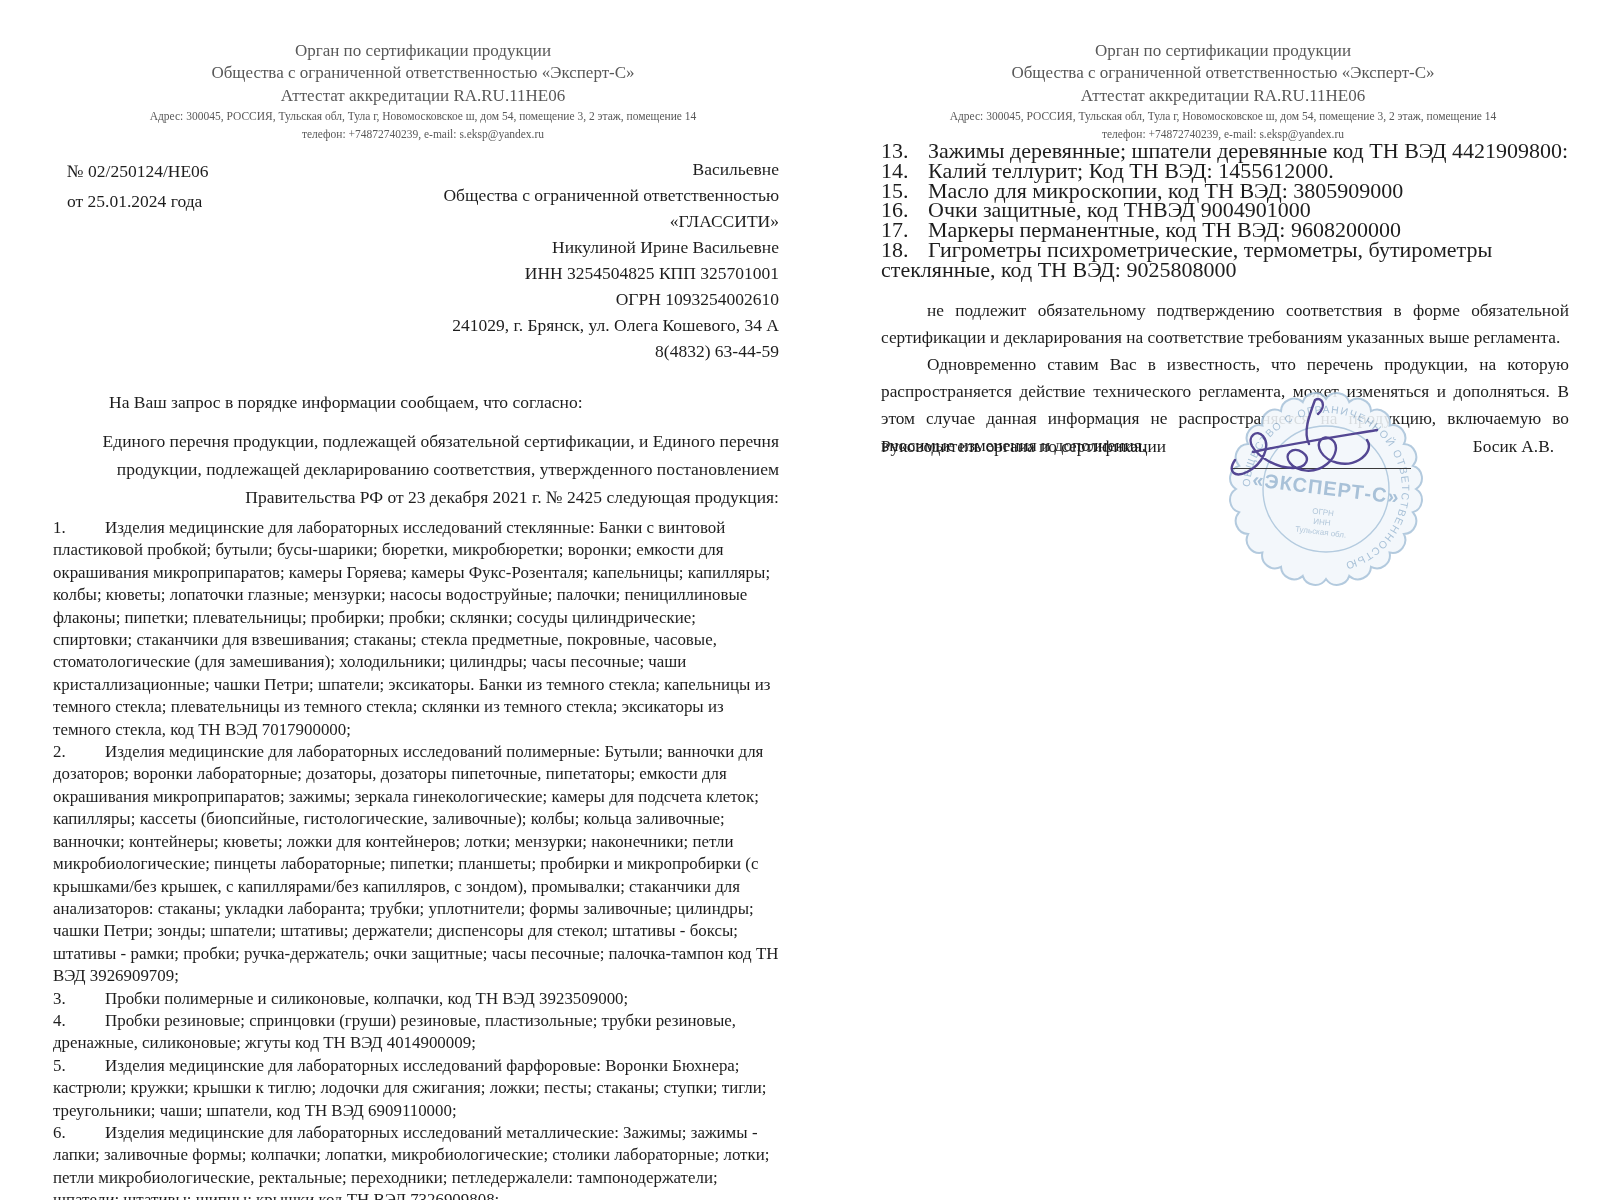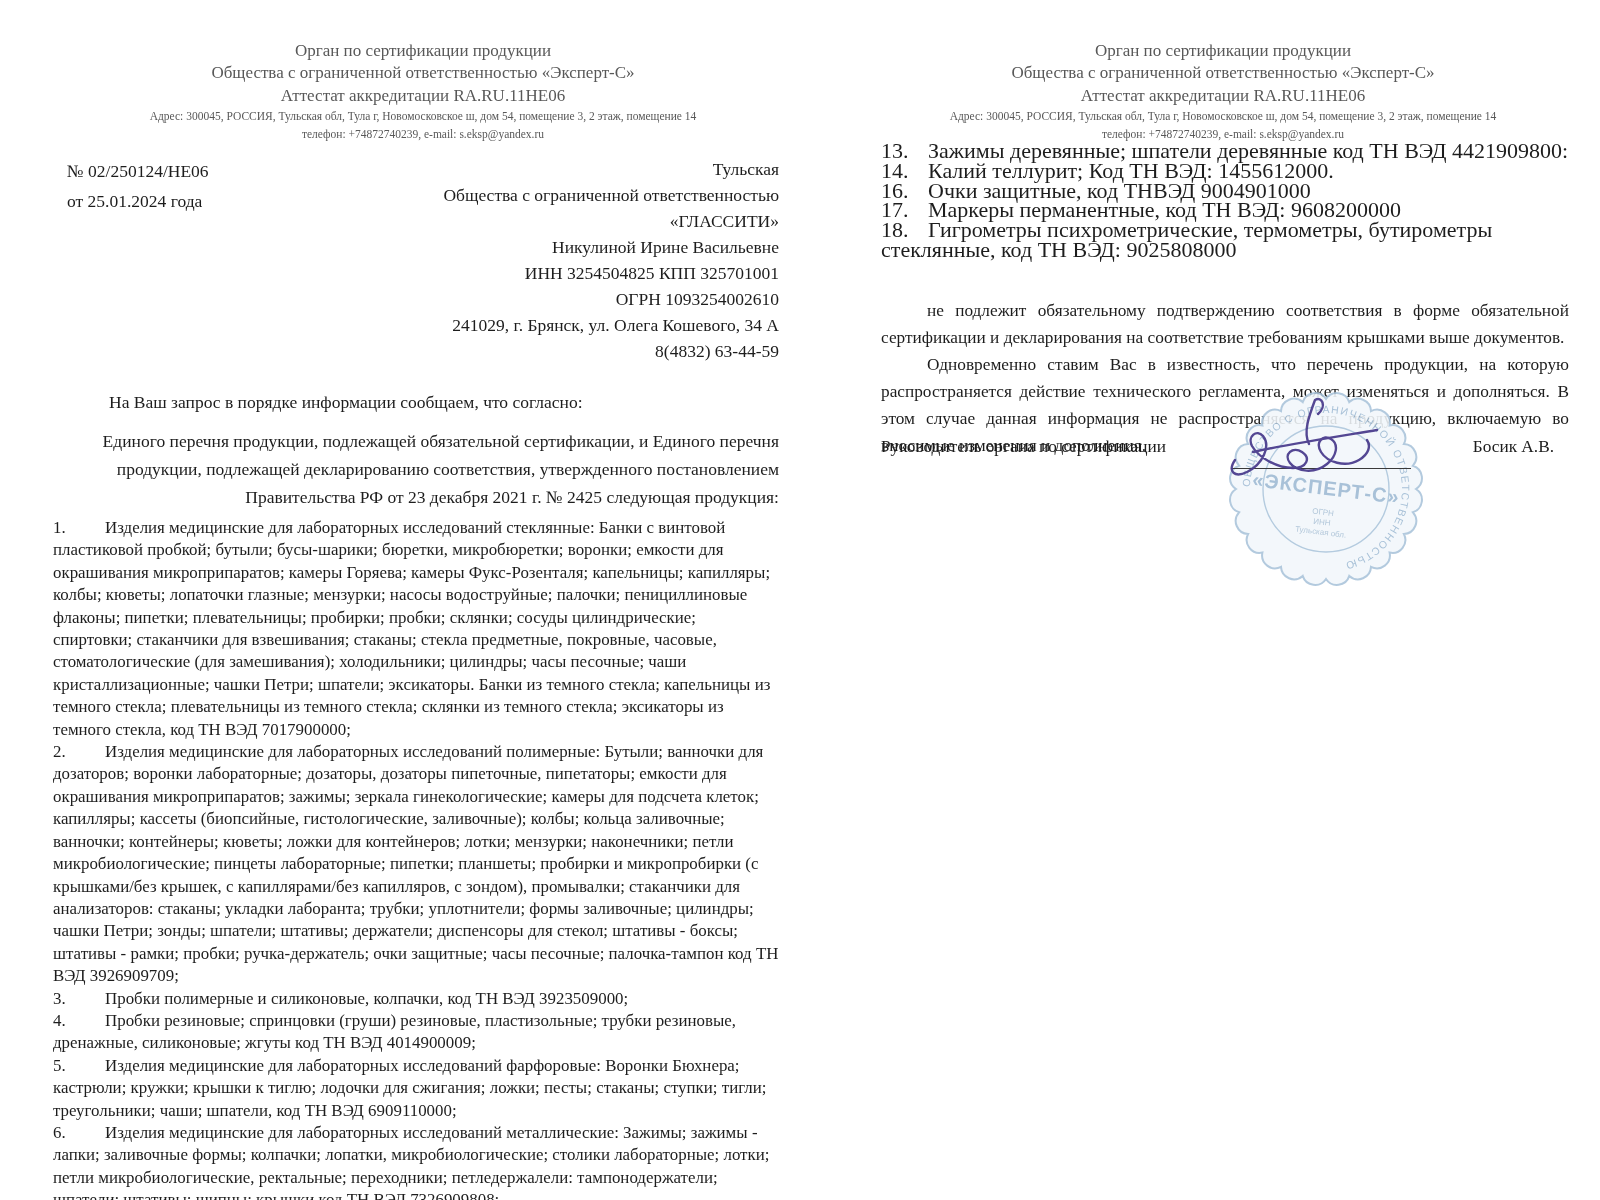--- a/index.html
+++ b/index.html
@@ -51,21 +51,21 @@
       <div class="org-sub">Адрес: 300045, РОССИЯ, Тульская обл, Тула г, Новомосковское ш, дом 54, помещение 3, 2 этаж, помещение 14</div>
       <div class="org-sub">телефон: +74872740239, e-mail: s.eksp@yandex.ru</div>
     </header>
 
     <div class="ref">
       <div>№ 02/250124/НЕ06</div>
       <div>от 25.01.2024 года</div>
     </div>
 
     <div class="recipient">
-      <div>Тульская</div>
+      <div>Васильевне</div>
       <div>Общества с ограниченной ответственностью</div>
       <div>«ГЛАССИТИ»</div>
       <div>Никулиной Ирине Васильевне</div>
       <div>ИНН 3254504825 КПП 325701001</div>
       <div>ОГРН 1093254002610</div>
       <div>241029, г. Брянск, ул. Олега Кошевого, 34 А</div>
       <div>8(4832) 63-44-59</div>
     </div>
 
     <div class="body1">
@@ -88,27 +88,28 @@
       <div class="org-line">Орган по сертификации продукции</div>
       <div class="org-line">Общества с ограниченной ответственностью «Эксперт-С»</div>
       <div class="org-line">Аттестат аккредитации RA.RU.11HE06</div>
       <div class="org-sub">Адрес: 300045, РОССИЯ, Тульская обл, Тула г, Новомосковское ш, дом 54, помещение 3, 2 этаж, помещение 14</div>
       <div class="org-sub">телефон: +74872740239, e-mail: s.eksp@yandex.ru</div>
     </header>
 
     <div class="items2">
       <p class="item"><span class="num">13.</span><span>Зажимы деревянные; шпатели деревянные код ТН ВЭД 4421909800:</span></p>
       <p class="item"><span class="num">14.</span><span>Калий теллурит; Код ТН ВЭД: 1455612000.</span></p>
+      <p class="item"><span class="num">15.</span><span>Масло для микроскопии, код ТН ВЭД: 3805909000</span></p>
       <p class="item"><span class="num">16.</span><span>Очки защитные, код ТНВЭД 9004901000</span></p>
       <p class="item"><span class="num">17.</span><span>Маркеры перманентные, код ТН ВЭД: 9608200000</span></p>
       <p class="item"><span class="num">18.</span><span>Гигрометры психрометрические, термометры, бутирометры стеклянные, код ТН ВЭД: 9025808000</span></p>
     </div>
 
     <div class="body2">
-      <p class="p2">не подлежит обязательному подтверждению соответствия в форме обязательной сертификации и декларирования на соответствие требованиям крышками выше документов.</p>
+      <p class="p2">не подлежит обязательному подтверждению соответствия в форме обязательной сертификации и декларирования на соответствие требованиям указанных выше регламента.</p>
       <p class="p2">Одновременно ставим Вас в известность, что перечень продукции, на которую распространяется действие технического регламента, может изменяться и дополняться. В этом случае данная информация не распространяется на продукцию, включаемую во вносимые изменения и дополнения.</p>
     </div>
 
     <svg class="stamp" viewBox="0 0 200 200" aria-hidden="true">
       <path id="scallop" d="M 190.0 100.0 A 13 13 0 0 1 186.9 123.3 A 13 13 0 0 1 177.9 145.0 A 13 13 0 0 1 163.6 163.6 A 13 13 0 0 1 145.0 177.9 A 13 13 0 0 1 123.3 186.9 A 13 13 0 0 1 100.0 190.0 A 13 13 0 0 1 76.7 186.9 A 13 13 0 0 1 55.0 177.9 A 13 13 0 0 1 36.4 163.6 A 13 13 0 0 1 22.1 145.0 A 13 13 0 0 1 13.1 123.3 A 13 13 0 0 1 10.0 100.0 A 13 13 0 0 1 13.1 76.7 A 13 13 0 0 1 22.1 55.0 A 13 13 0 0 1 36.4 36.4 A 13 13 0 0 1 55.0 22.1 A 13 13 0 0 1 76.7 13.1 A 13 13 0 0 1 100.0 10.0 A 13 13 0 0 1 123.3 13.1 A 13 13 0 0 1 145.0 22.1 A 13 13 0 0 1 163.6 36.4 A 13 13 0 0 1 177.9 55.0 A 13 13 0 0 1 186.9 76.7 A 13 13 0 0 1 190.0 100.0 Z" fill="#f2f7fb" stroke="#a9c3da" stroke-width="2"></path>
       <circle cx="100" cy="100" r="63" fill="none" stroke="#aac4db" stroke-width="1.4"></circle>
       <path id="ringpath" d="M 24,100 a 76,76 0 1 1 152,0 a 76,76 0 1 1 -152,0" fill="none"></path>
       <text font-size="10.5" letter-spacing="1.4" fill="#9db9d3">
         <textPath href="#ringpath" xlink:href="#ringpath" startOffset="2">ОБЩЕСТВО С ОГРАНИЧЕННОЙ ОТВЕТСТВЕННОСТЬЮ</textPath>
       </text>

